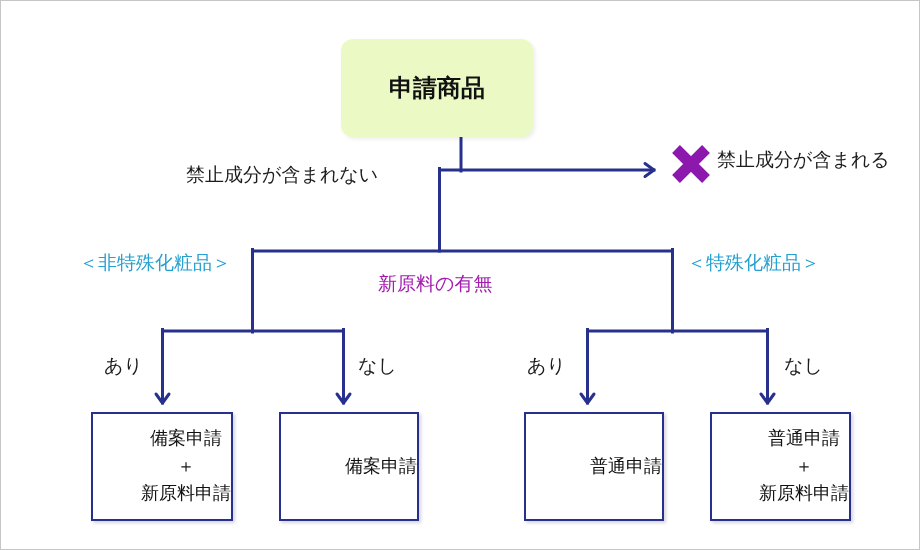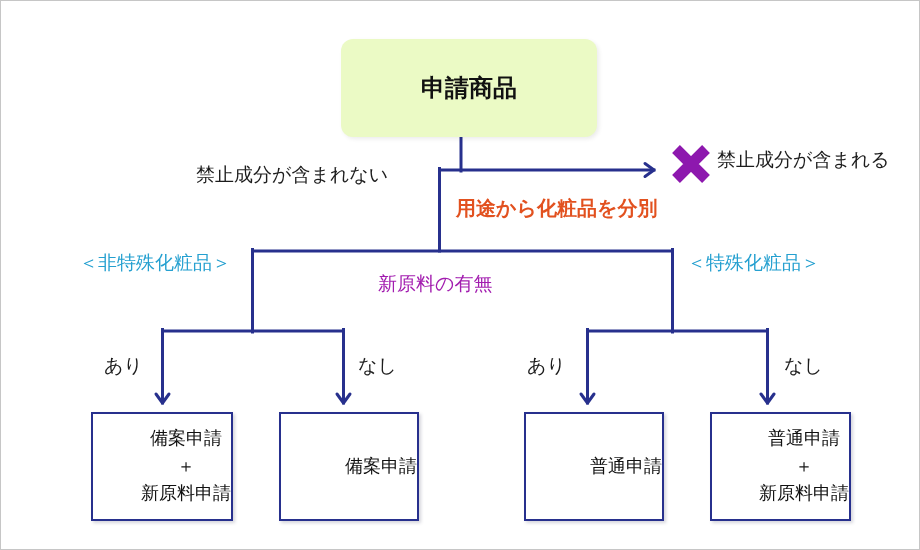--- a/index.html
+++ b/index.html
@@ -3,21 +3,21 @@
 <meta charset="utf-8">
 <style>
   html,body{margin:0;padding:0;background:#ffffff;}
   .canvas{
     position:relative;width:918px;height:548px;
     border:1px solid #c6c6c6;background:#ffffff;overflow:hidden;
     font-family:"Liberation Sans",sans-serif;color:#1c1c1c;
   }
   .connectors{position:absolute;left:0;top:0;}
   .root-node{
-    position:absolute;left:340px;top:38px;width:256px;height:98px;
+    position:absolute;left:340px;top:38px;width:192px;height:98px;
     background:#ebfac5;border-radius:12px;
     display:flex;align-items:center;justify-content:center;
     font-size:24px;font-weight:bold;color:#111111;
     box-shadow:2px 2px 4px rgba(0,0,0,0.08);
   }
   .label{position:absolute;font-size:19px;color:#1c1c1c;white-space:nowrap;line-height:1.2;}
   .label.orange-bold{color:#e2511f;font-weight:bold;font-size:20px;}
   .label.orange{color:#a21caf;}
   .label.cyan{color:#25a0d0;}
   .x-wrap{position:absolute;left:668px;top:141px;width:44px;height:44px;}
@@ -53,30 +53,29 @@
       <path d="M342.5,328.5 V402" marker-end="url(#arrow)"></path>
       <path d="M586.5,328.5 V402" marker-end="url(#arrow)"></path>
       <path d="M766.5,328.5 V402" marker-end="url(#arrow)"></path>
     </g>
   </svg>
 
   <div class="root-node">
     <span>申請商品</span>
   </div>
 
-  <div class="label plain" style="left:195px;top:163px">禁止成分が含まれない</div>
+  <div class="label plain" style="left:185px;top:163px">禁止成分が含まれない</div>
 
   <div class="x-wrap">
     <svg width="44" height="44" viewBox="0 0 44 44">
       <path d="M7,7 L37,37 M37,7 L7,37" stroke="#8d18ae" stroke-width="11" fill="none"></path>
     </svg>
   </div>
   <div class="label plain" style="left:716px;top:148px">禁止成分が含まれる</div>
 
-  <div class="label orange-bold" style="left:455px;top:195px">用途から化粧品を分別</div>
 
   <div class="label cyan" style="left:686px;top:251px">＜特殊化粧品＞</div>
 
   <div class="label cyan" style="left:78px;top:251px">＜非特殊化粧品＞</div>
 
   <div class="label orange" style="left:377px;top:272px">新原料の有無</div>
 
   <div class="label plain" style="left:103px;top:354px">あり</div>
   <div class="label plain" style="left:357px;top:354px">なし</div>
   <div class="label plain" style="left:526px;top:354px">あり</div>

